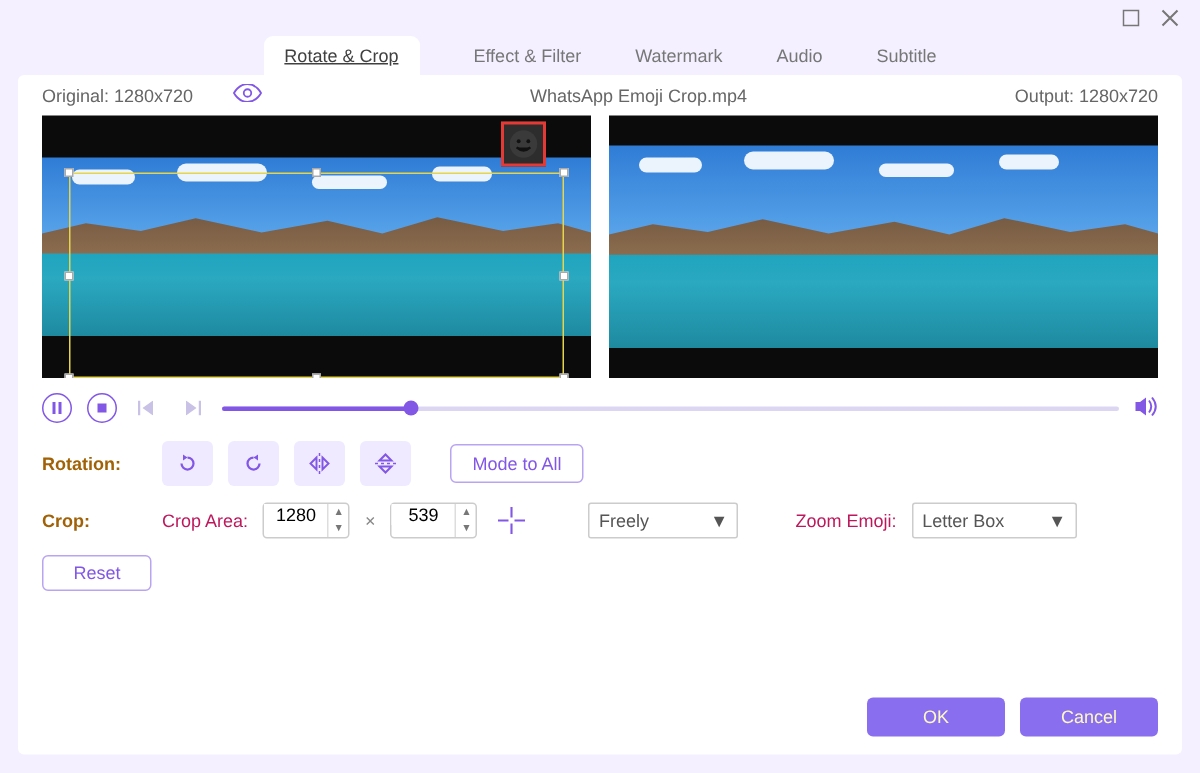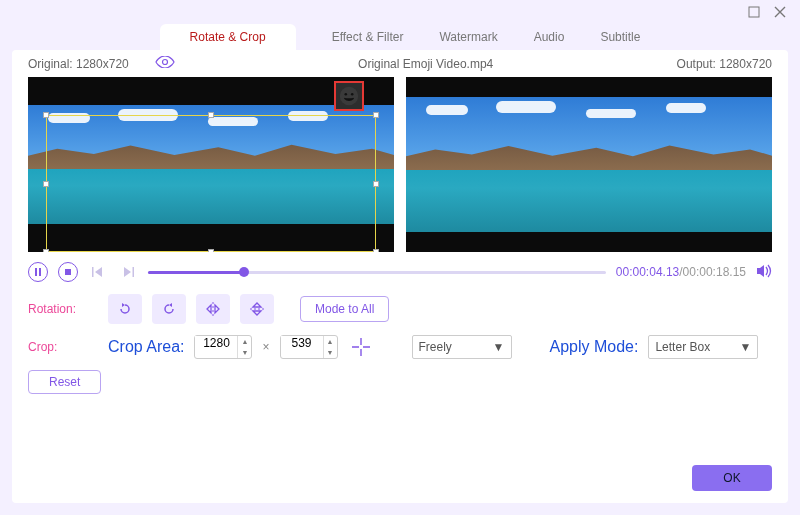--- a/index.html
+++ b/index.html
@@ -4,21 +4,21 @@
 <style>
   * { box-sizing: border-box; margin: 0; padding: 0; font-family: -apple-system, BlinkMacSystemFont, "Segoe UI", Arial, sans-serif; }
   body { background: #f4f0ff; width: 800px; height: 515px; overflow: hidden; font-size: 12px; color: #555; }
   .window { position: relative; width: 800px; height: 515px; }
 
   .titlebar { height: 24px; display: flex; justify-content: flex-end; align-items: center; gap: 14px; padding: 0 14px; }
   .titlebar svg { display:block; }
 
   .tabs { display: flex; justify-content: center; gap: 36px; height: 26px; align-items: center; }
   .tab { color: #777; cursor: pointer; font-size: 12px; }
-  .tab.active { color: #b91c1c; background: #fff; padding: 6px 30px; border-radius: 6px 6px 0 0; font-weight: 500; }
+  .tab.active { color: #404040; background: #fff; padding: 6px 14px; border-radius: 6px 6px 0 0; font-weight: 500; text-decoration: underline; }
 
   .panel { background: #fff; margin: 0 12px 12px 12px; border-radius: 4px; height: calc(515px - 24px - 26px - 12px); padding: 0; position: relative; }
 
   .statusbar { display:flex; align-items:center; padding: 6px 16px; font-size: 12px; color:#666; }
   .statusbar .left { display:flex; align-items:flex-end; gap:26px; }
   .statusbar .center { flex:1; text-align:center; }
   .eye-icon { color:#8257e6; }
 
   .previews { display:flex; gap:12px; padding: 0 16px; }
   .preview { flex:1; height:175px; background:#0b0b0b; position:relative; overflow:hidden; }
@@ -42,35 +42,35 @@
   .pbtn.ghost { border-color:#c9c1e6; color:#c9c1e6; cursor:default; }
   .track { flex:1; height:3px; background:#dcd6f3; position:relative; border-radius:2px; }
   .track .fill { position:absolute; left:0; top:0; bottom:0; width:21%; background:#8257e6; border-radius:2px;}
   .track .knob { position:absolute; top:50%; left:21%; width:10px; height:10px; background:#8257e6; border-radius:50%; transform:translate(-50%,-50%);}
   .time { font-size:12px; color:#8257e6; }
   .time .dur { color:#999; }
   .vol { color:#8257e6; }
 
   .controls { padding: 6px 16px; }
   .row { display:flex; align-items:center; gap:10px; margin-bottom:10px; }
-  .row-label { width:70px; font-weight:400; color:#ec4899; font-size:12px;}
+  .row-label { width:70px; font-weight:700; color:#a16207; font-size:12px;}
   .iconbtn { width:34px; height:30px; background:#efeaff; border-radius:4px; display:flex; align-items:center; justify-content:center; color:#8257e6; cursor:pointer; }
   .outlinebtn { border:1px solid #b9a4f2; color:#8257e6; background:#fff; padding:5px 14px; border-radius:4px; font-size:12px; cursor:pointer; }
-  .sublabel { color:#1d4ed8; font-size:16px;}
+  .sublabel { color:#be185d; font-size:12px;}
   .numinput { display:flex; align-items:flex-start; border:1px solid #ccc; border-radius:3px; height:24px; }
   .numinput input { width:42px; border:none; text-align:center; font-size:12px; outline:none;}
   .spin { width:14px; display:flex; flex-direction:column; border-left:1px solid #ddd; height:100%; }
   .spin div { flex:1; font-size:7px; color:#777; display:flex; align-items:center; justify-content:center; cursor:pointer;}
   .times { color:#888; }
   .centerbtn { width:26px; height:26px; display:flex; align-items:center; justify-content:center; color:#8257e6; cursor:pointer;}
   .select { border:1px solid #ccc; height:24px; width:100px; display:flex; align-items:center; padding:0 6px; justify-content:space-between; font-size:12px; color:#555; border-radius:2px; cursor:pointer;}
   .select.wide{width:110px;}
 
   .footer { position:absolute; right:16px; bottom:12px; display:flex; gap:10px; }
-  .btn { width:80px; height:26px; border-radius:4px; background:#8a6ef0; color:#0f172a; font-size:12px; display:flex; align-items:center; justify-content:center; cursor:pointer; }
+  .btn { width:92px; height:26px; border-radius:4px; background:#8a6ef0; color:#fef9c3; font-size:12px; display:flex; align-items:center; justify-content:center; cursor:pointer; }
 </style>
 </head>
 <body>
 
 <div class="window">
   <div class="titlebar">
     <span>
         <svg width="12" height="12" viewBox="0 0 12 12">
           <rect x="1" y="1" width="10" height="10" fill="none" stroke="#777" stroke-width="1"></rect>
         </svg>
@@ -92,21 +92,21 @@
 
   <div class="panel">
     <div class="statusbar">
       <div class="left">
         <span>Original: 1280x720</span>
         <span class="eye-icon"><svg width="20" height="12" viewBox="0 0 20 12">
               <path d="M10 0 C4 0 1 6 1 6 s3 6 9 6 9-6 9-6 S16 0 10 0z" fill="none" stroke="currentColor" stroke-width="1.2"></path>
               <circle cx="10" cy="6" r="2.5" fill="none" stroke="currentColor" stroke-width="1.2"></circle>
             </svg></span>
       </div>
-      <div class="center">Original Emoji Video.mp4</div>
+      <div class="center">WhatsApp Emoji Crop.mp4</div>
       <div>Output: 1280x720</div>
     </div>
 
     <div class="previews">
       <div class="preview">
         <div class="landscape">
           <div class="sky"></div>
           <div class="cloud" style="top:8px;left:20px;width:42px;height:10px"></div>
           <div class="cloud" style="top:4px;left:90px;width:60px;height:12px"></div>
           <div class="cloud" style="top:12px;left:180px;width:50px;height:9px"></div>
@@ -167,21 +167,20 @@
       <div class="pbtn ghost" style="border:none">
           <svg width="12" height="10" viewBox="0 0 12 10">
             <path d="M2 0 L9 5 L2 10 Z" fill="currentColor"></path>
             <rect x="10.5" y="0" width="1.5" height="10" fill="currentColor"></rect>
           </svg>
         </div>
       <div class="track">
           <div class="fill"></div>
           <div class="knob"></div>
         </div>
-      <div class="time"><span>00:00:04.13</span><span class="dur">/</span><span class="dur">00:00:18.15</span></div>
       <span class="vol"><svg width="16" height="14" viewBox="0 0 16 14">
             <path d="M1 4 h3 l4 -3 v12 l-4 -3 h-3 z" fill="currentColor"></path>
             <path d="M10 3 q3 4 0 8 M12 1 q5 6 0 12" fill="none" stroke="currentColor" stroke-width="1.3"></path>
           </svg></span>
     </div>
 
     <div class="controls">
       <div class="row">
         <div class="row-label">Rotation:</div>
         <div class="iconbtn">
@@ -234,29 +233,30 @@
             <svg width="18" height="18" viewBox="0 0 18 18">
               <path d="M9 0 v7 M9 11 v7 M0 9 h7 M11 9 h7" stroke="currentColor" stroke-width="1.4"></path>
             </svg>
           </div>
         <div style="width:18px"></div>
         <div class="select">
             <span>Freely</span>
             <span>▼</span>
           </div>
         <div style="width:18px"></div>
-        <span class="sublabel">Apply Mode:</span>
+        <span class="sublabel">Zoom Emoji:</span>
         <div class="select wide">
             <span>Letter Box</span>
             <span>▼</span>
           </div>
       </div>
 
       <div class="row">
         <div class="outlinebtn" style="padding:4px 20px">Reset</div>
       </div>
     </div>
 
     <div class="footer">
       <div class="btn">OK</div>
+      <div class="btn">Cancel</div>
     </div>
   </div>
 </div>
 
 </body></html>

